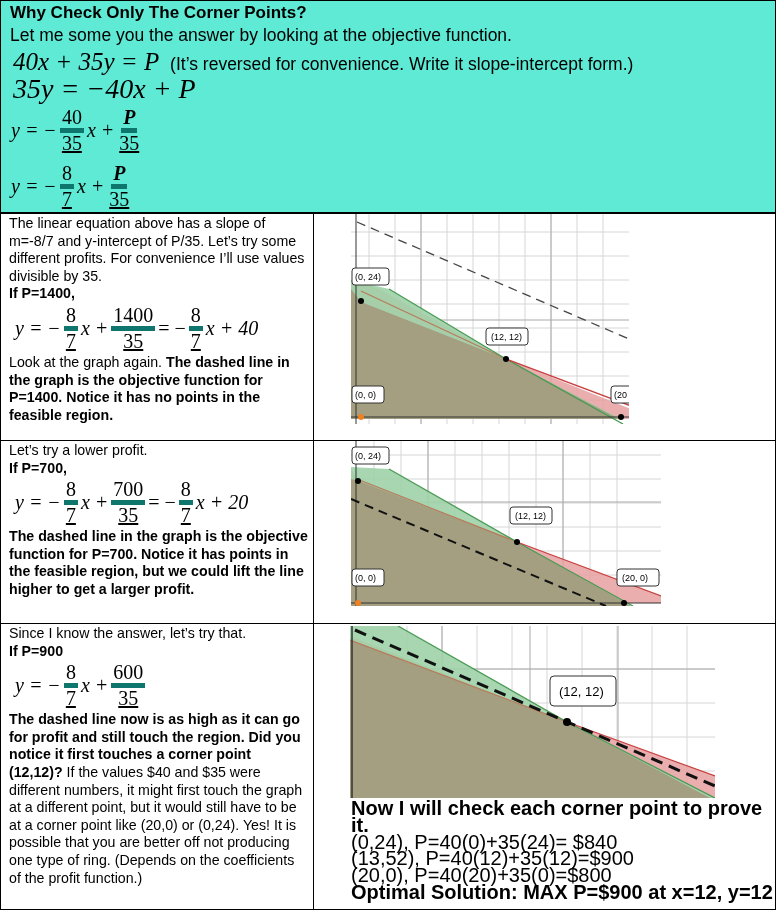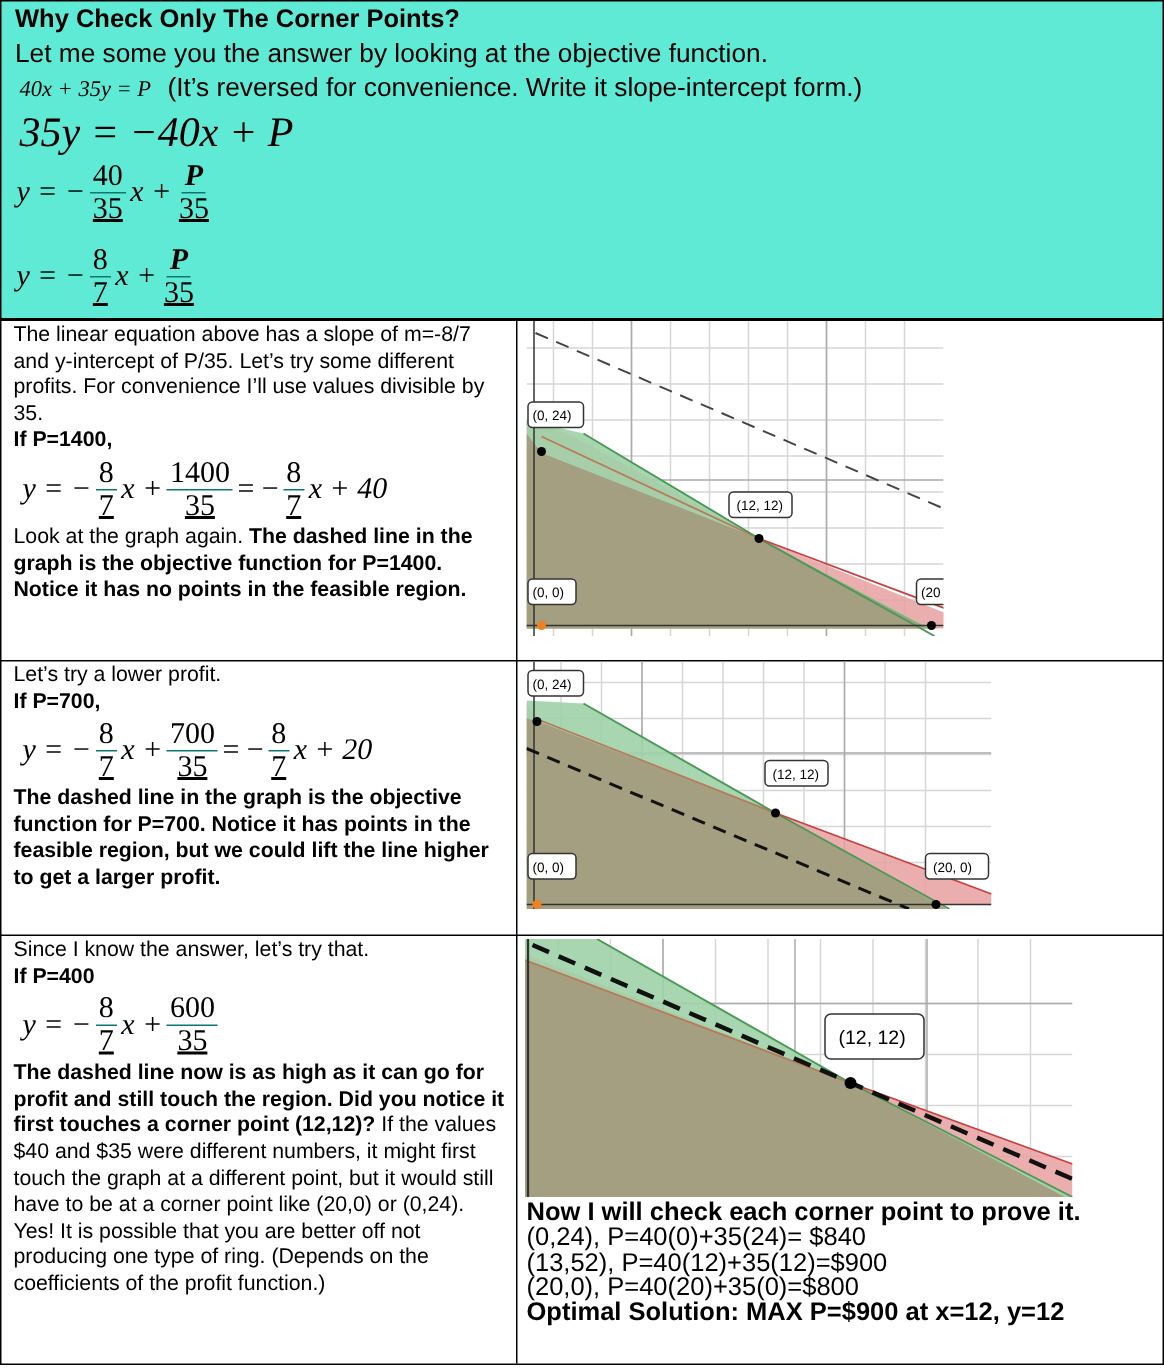--- a/index.html
+++ b/index.html
@@ -7,43 +7,43 @@
          font-family:"Liberation Sans", sans-serif; color:#000; }
   .header { position:absolute; left:0; top:0; width:774px; height:211px;
             background:#5eead4; border:1px solid #000; border-bottom:2px solid #000; }
   .h-title { position:absolute; left:9px; top:2px; font-size:17px; font-weight:bold; }
   .h-line { position:absolute; left:9px; font-size:17.5px; }
   .math { font-family:"Liberation Serif", serif; font-style:italic; }
   .eqrow { position:absolute; left:10px; display:flex; align-items:center;
            font-family:"Liberation Serif", serif; font-size:20px; }
   .frac { display:inline-flex; flex-direction:column; align-items:center; margin:0 3px;
           font-family:"Liberation Serif", serif; font-style:normal; line-height:1.05; }
-  .frac .num { border-bottom:1px solid #0f766e; padding:0 2px; }
+  .frac .num { border-bottom:5px solid #0f766e; padding:0 2px; }
   .frac .den { padding:0 2px;text-decoration:underline; }
   .it { font-style:italic; }
   .b { font-weight:bold; }
   .row { position:absolute; left:0; width:774px; border:1px solid #000; border-top:none; }
-  .cellL { position:absolute; left:0; top:0; width:344px; height:100%;
+  .cellL { position:absolute; left:0; top:0; width:313px; height:100%;
            border-right:1px solid #000; box-sizing:border-box; padding:2px 5px 0 8px;
            font-size:14.2px; line-height:17.6px; }
   .cellR { position:absolute; left:345px; top:0; right:0; height:100%; }
   .p { margin:0; }
   .eq { display:flex; align-items:center; font-family:"Liberation Serif", serif;
         font-size:20px; margin:2px 0 2px 6px; }
   .graph { position:absolute; left:5px; overflow:hidden; }
-  .corner-list { position:absolute; left:5px; font-size:17px; line-height:16.8px; }
+  .corner-list { position:absolute; left:5px; font-size:20px; line-height:16.8px; }
 </style>
 </head>
 <body>
 
 <div class="header">
   <div class="h-title">Why Check Only The Corner Points?</div>
   <div class="h-line" style="top:24px;">Let me some you the answer by looking at the objective function.</div>
   <div class="h-line" style="top:47px; left:12px;">
-    <span class="math" style="font-size:15px;">40x + 35y = P</span>
+    <span class="math" style="font-size:25px;">40x + 35y = P</span>
     <span style="margin-left:6px;">(It’s reversed for convenience. Write it slope-intercept form.)</span>
   </div>
   <div class="h-line math" style="top:72px; left:12px; font-size:28px;">35y = −40x + P</div>
 
   <div class="eqrow" style="top:106px;">
     <span class="it">y = −</span>
     <span class="frac">
         <span class="num">40</span>
         <span class="den">35</span>
       </span>
@@ -213,21 +213,21 @@
         <rect x="266" y="128" width="42" height="17" rx="3" fill="#fff" stroke="#333"></rect>
         <text x="271" y="140">(20, 0)</text>
       </g>
     </svg>
   </div>
 </div>
 
 <div class="row" style="top:623px; height:286px;">
   <div class="cellL">
     <p class="p">Since I know the answer, let’s try that.</p>
-    <p class="p b">If P=400</p>
+    <p class="p b">If P=900</p>
     <div class="eq">
       <span class="it">y = −</span>
       <span class="frac">
           <span class="num">8</span>
           <span class="den">7</span>
         </span>
       <span class="it">x +</span>
       <span class="frac">
           <span class="num">600</span>
           <span class="den">35</span>

